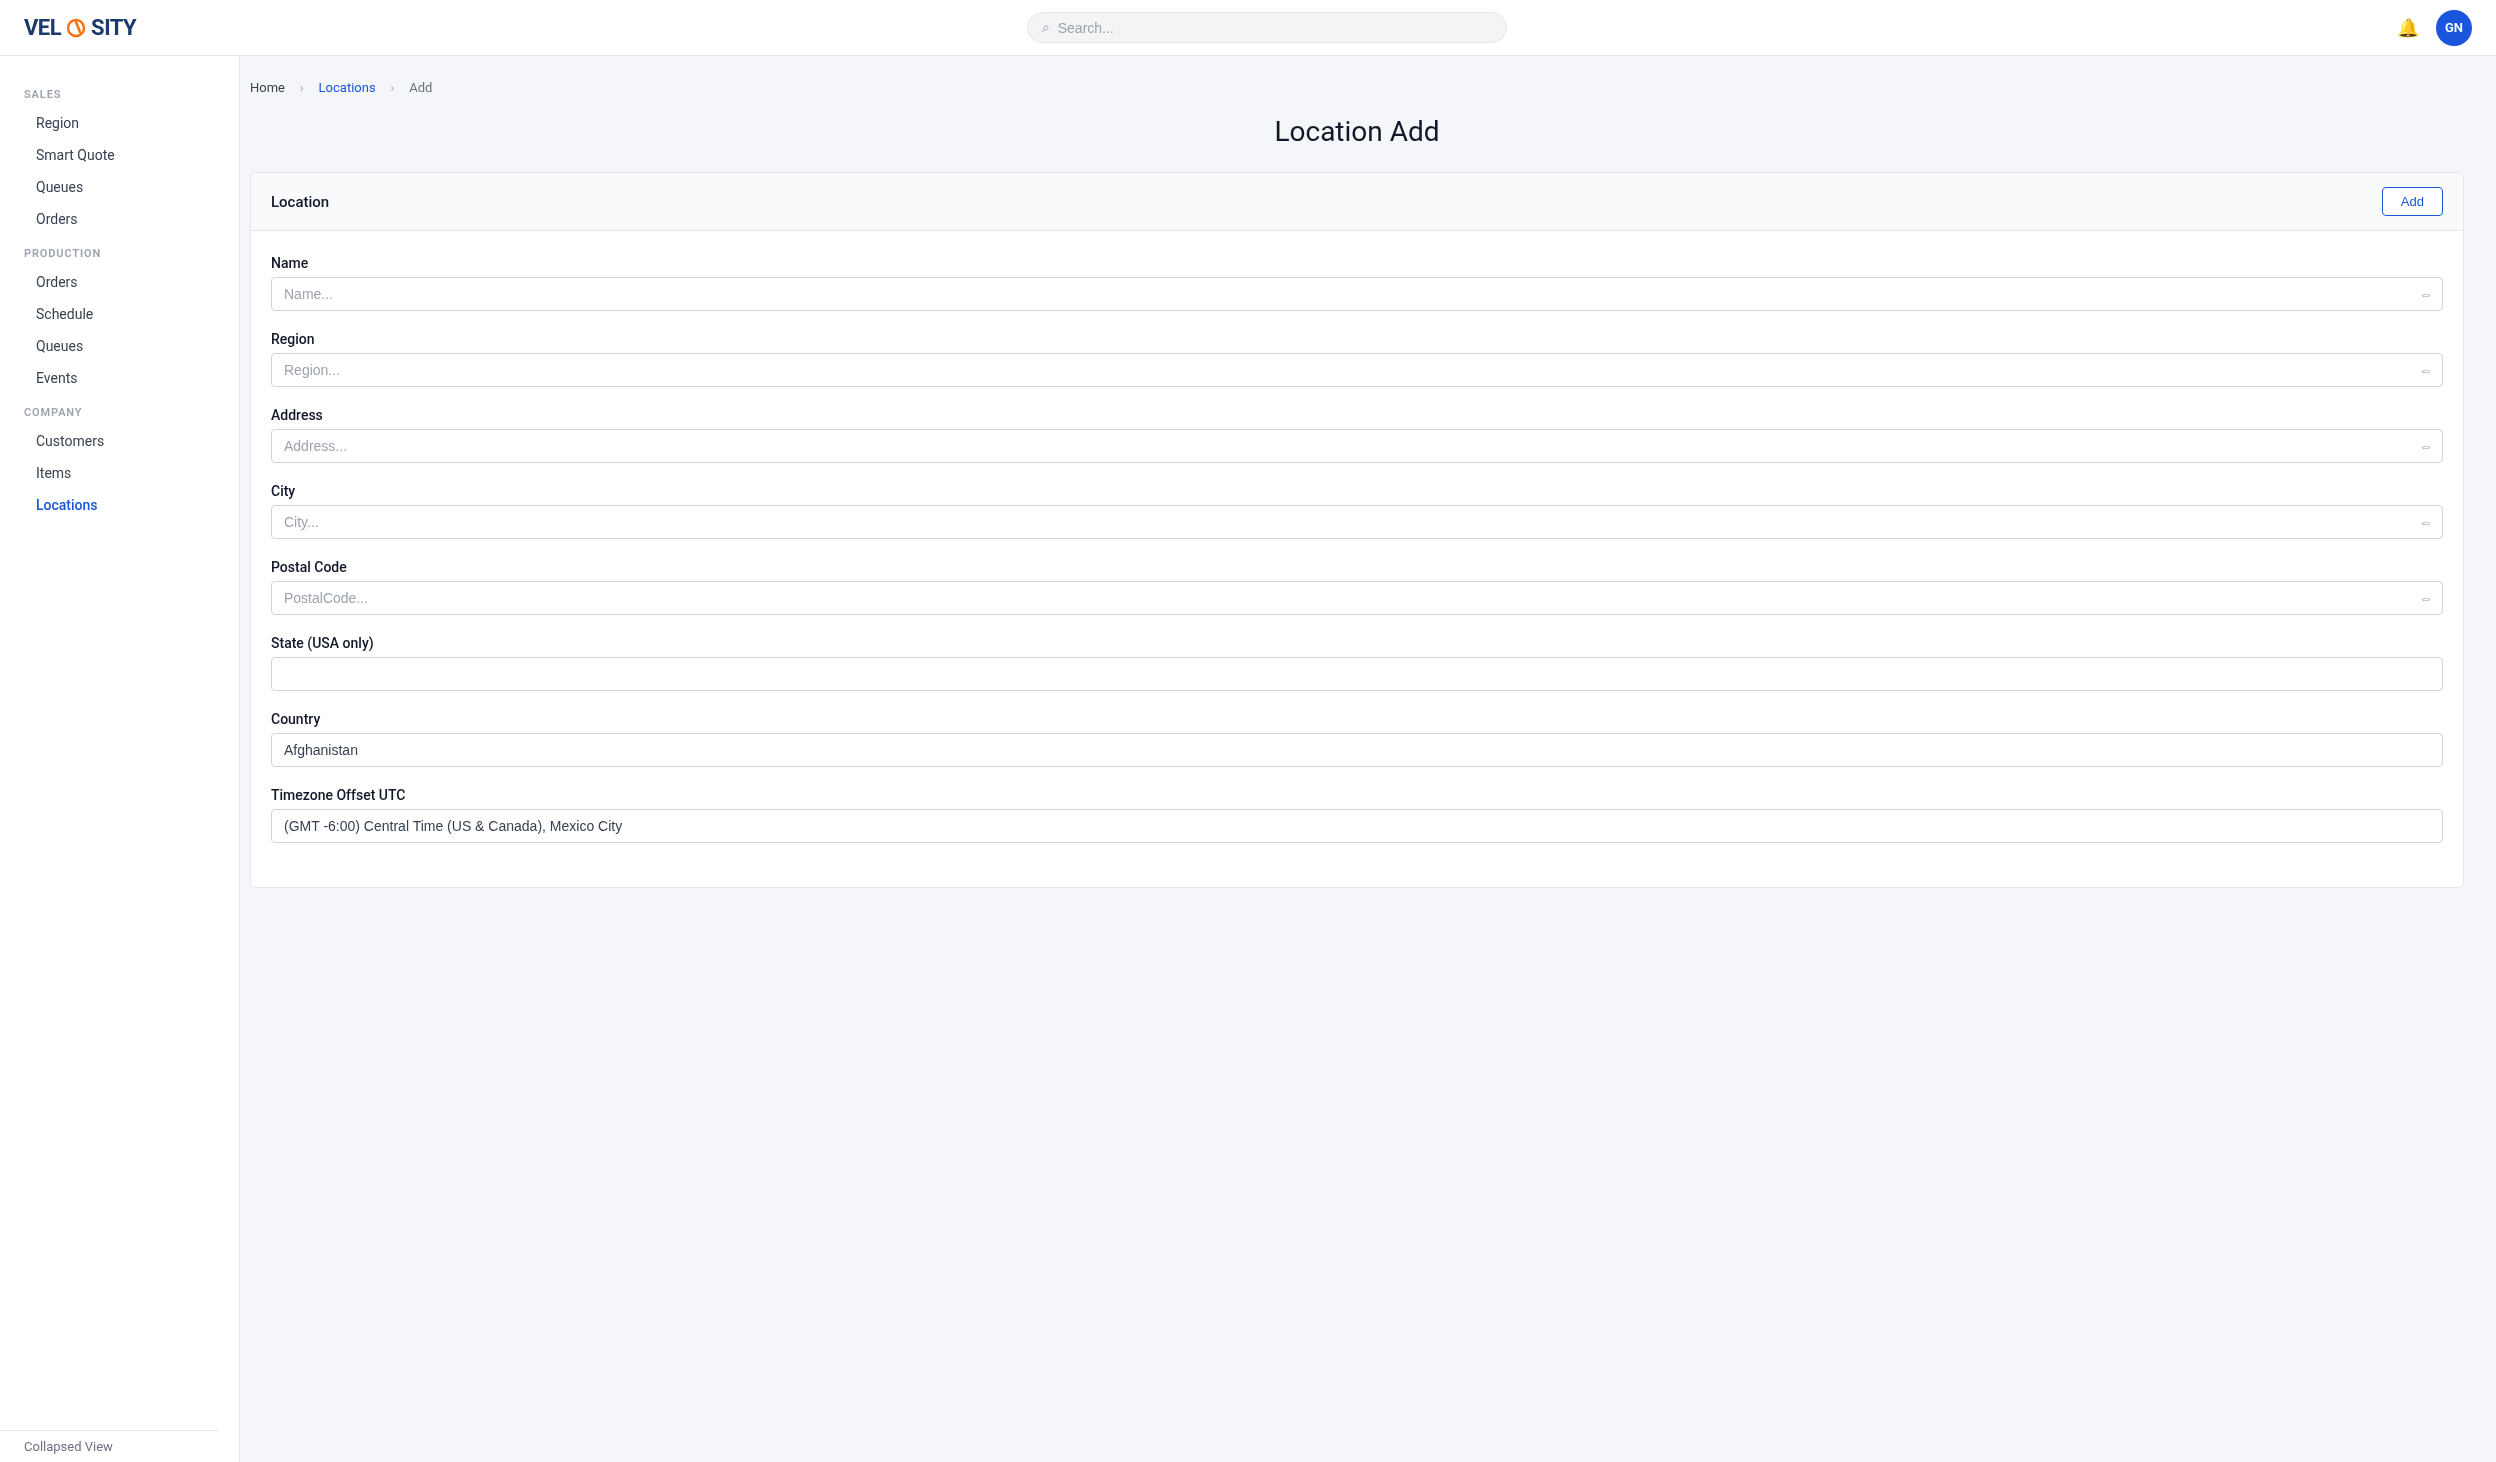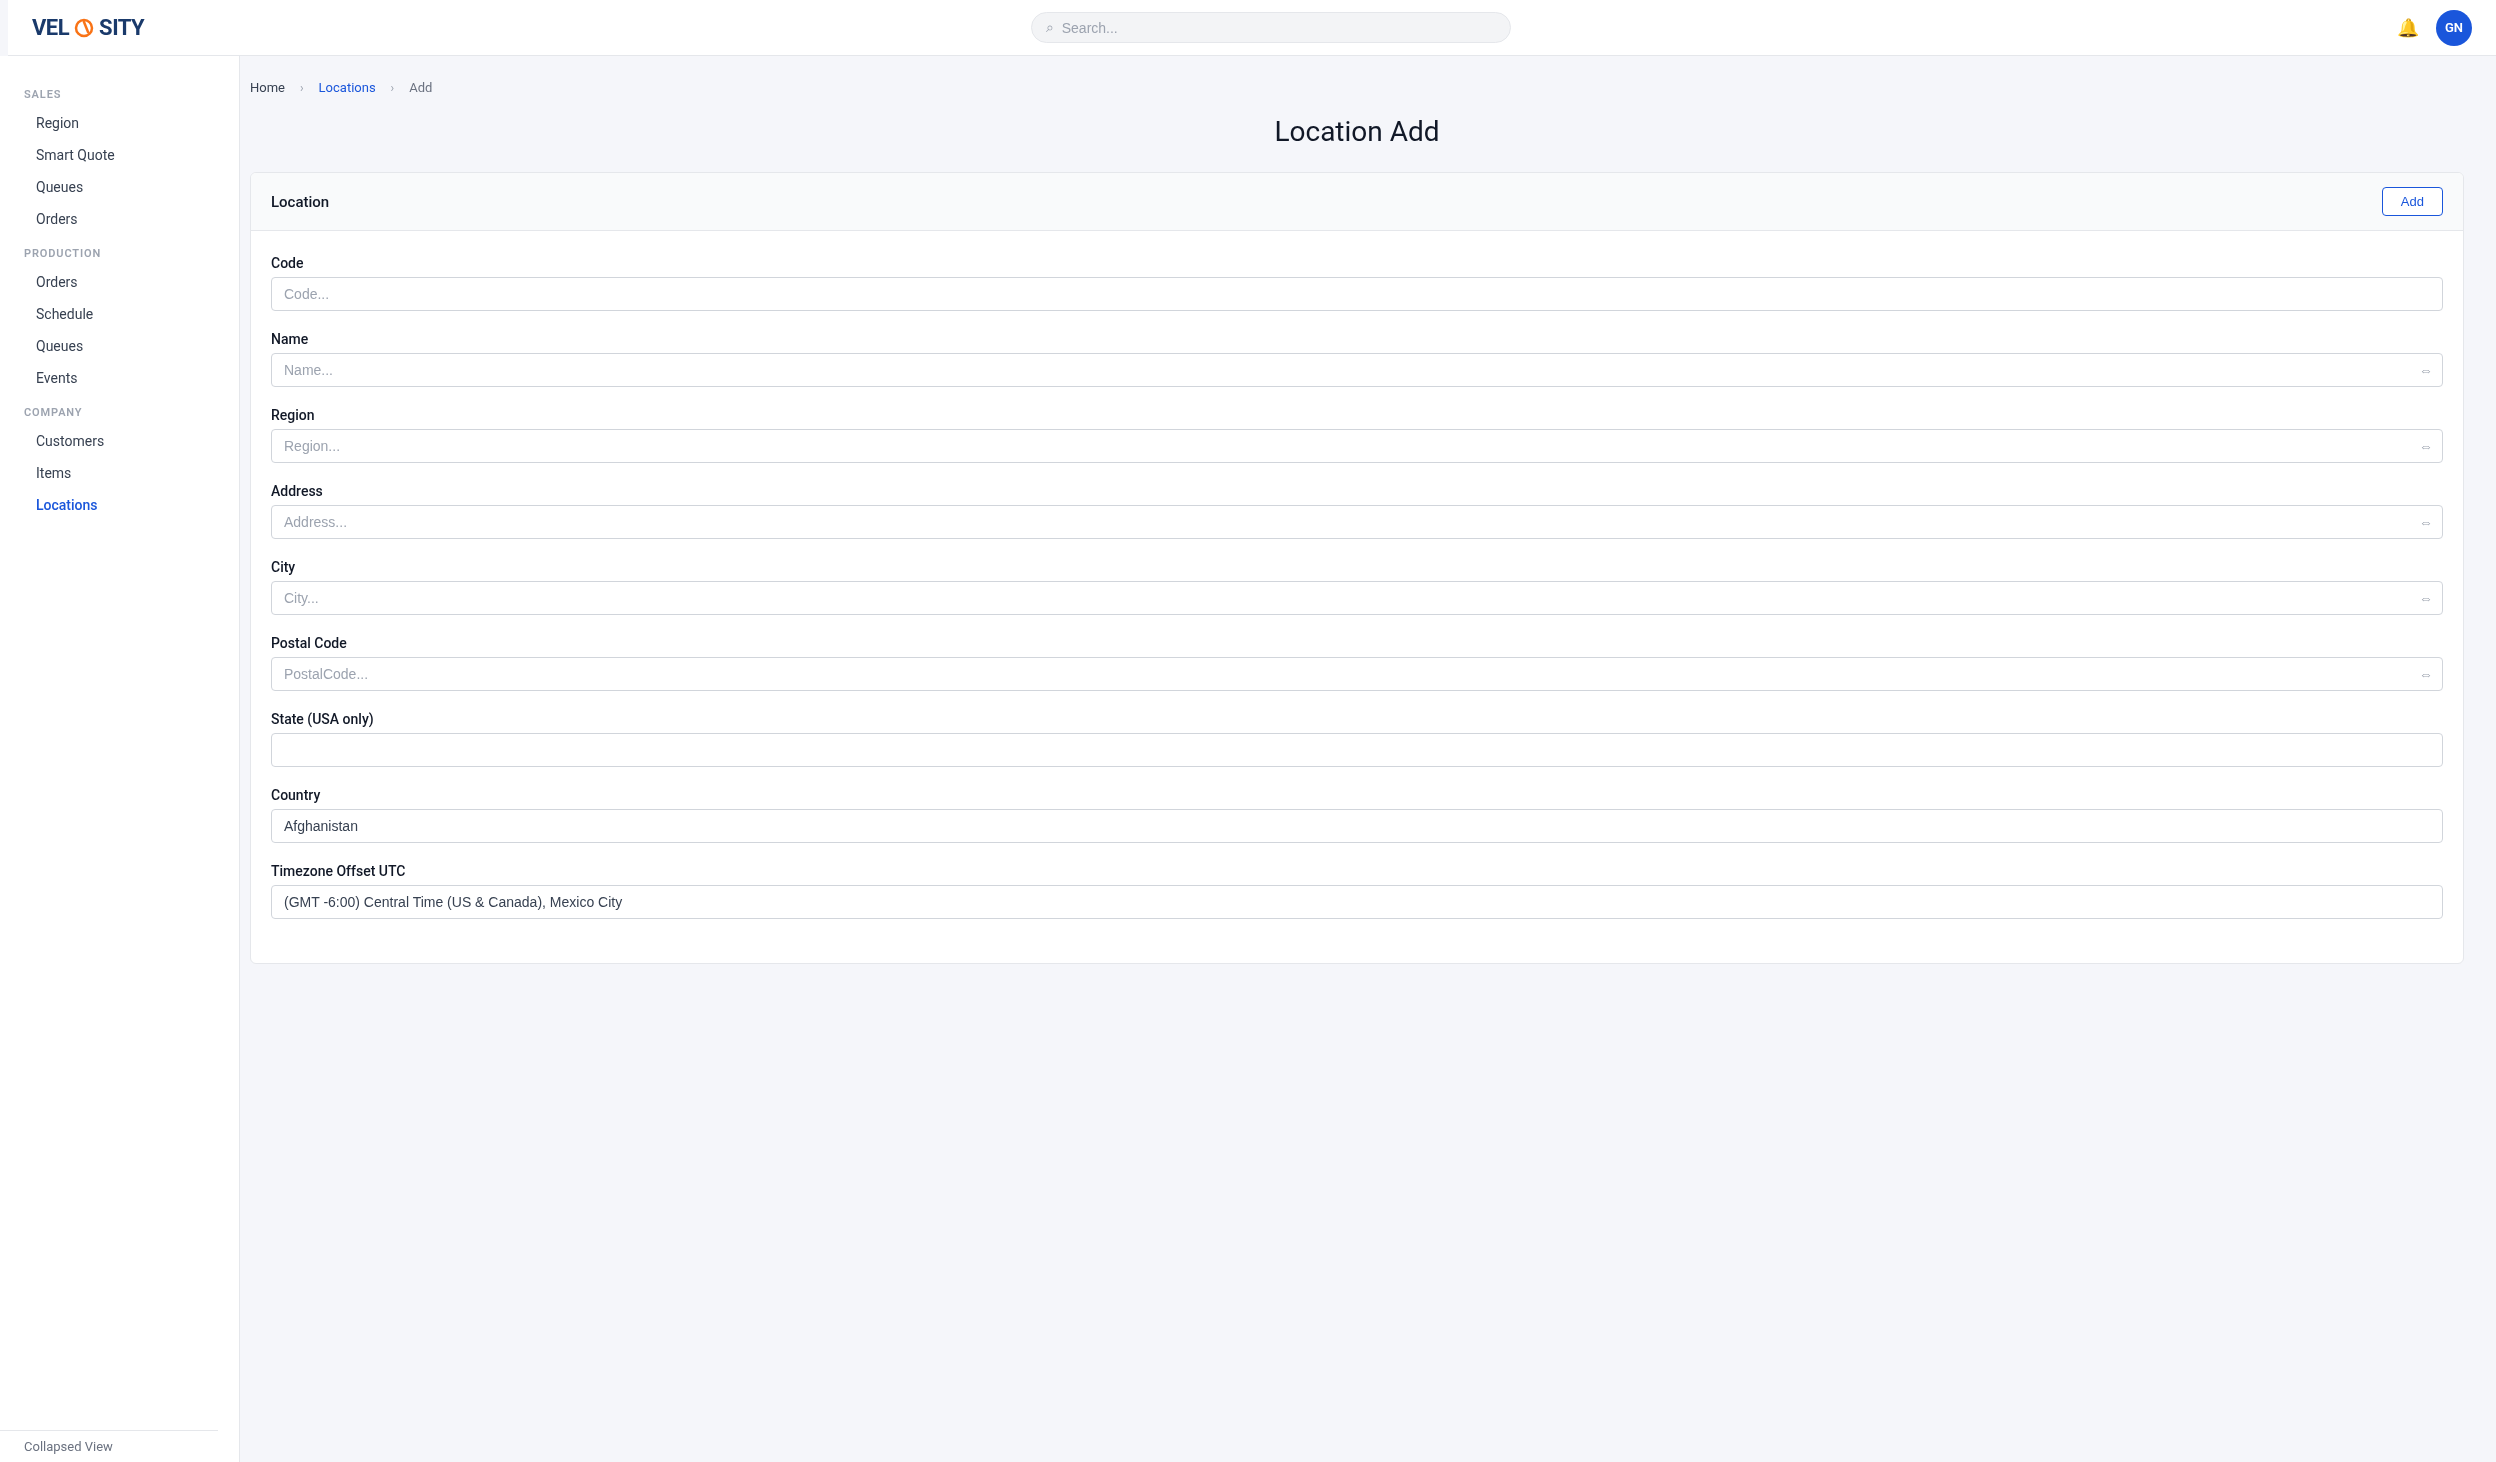--- a/index.html
+++ b/index.html
@@ -1,20 +1,20 @@
 <!DOCTYPE html>
 <html><head>
   <meta charset="utf-8">
   <style>
     * { box-sizing: border-box; margin: 0; padding: 0; }
     body { font-family: -apple-system, BlinkMacSystemFont, 'Segoe UI', Roboto, sans-serif; background: #f5f6fa; color: #333; font-size: 14px; }
 
     
     .navbar {
-      position: fixed; top: 0; left: 8px; right: 0; height: 56px;
+      position: fixed; top: 0; left: 0; right: 0; height: 56px;
       background: #fff; border-bottom: 1px solid #e5e7eb;
       display: flex; align-items: center; justify-content: space-between;
       padding: 0 24px; z-index: 100;
     }
     .navbar-logo { display: flex; align-items: center; gap: 4px; }
     .logo-text { font-size: 22px; font-weight: 700; color: #1a3a6b; letter-spacing: -0.5px; }
     .logo-o { color: #f97316; }
 
     .navbar-search {
       flex: 1; max-width: 480px; margin: 0 auto;
@@ -187,26 +187,20 @@
   <h1 class="page-title">Location Add</h1>
 
   <div class="card">
     <div class="card-header">
       <span class="card-header-title">Location</span>
       <button class="btn-add">Add</button>
     </div>
 
     <div class="card-body">
 
-      <div class="form-group">
-        <label class="form-label">Code</label>
-        <div class="form-input-wrap">
-          <input type="text" class="form-input" placeholder="Code..." style="">
-        </div>
-      </div>
 
       <div class="form-group">
         <label class="form-label">Name</label>
         <div class="form-input-wrap">
           <input type="text" class="form-input" placeholder="Name..." style="">
           <span class="form-input-icon">⇔</span>
         </div>
       </div>
 
       <div class="form-group">

